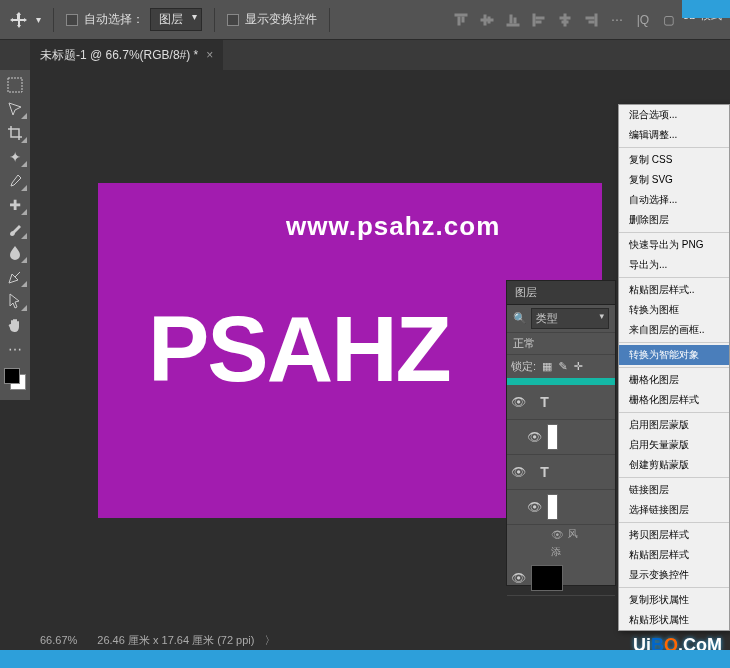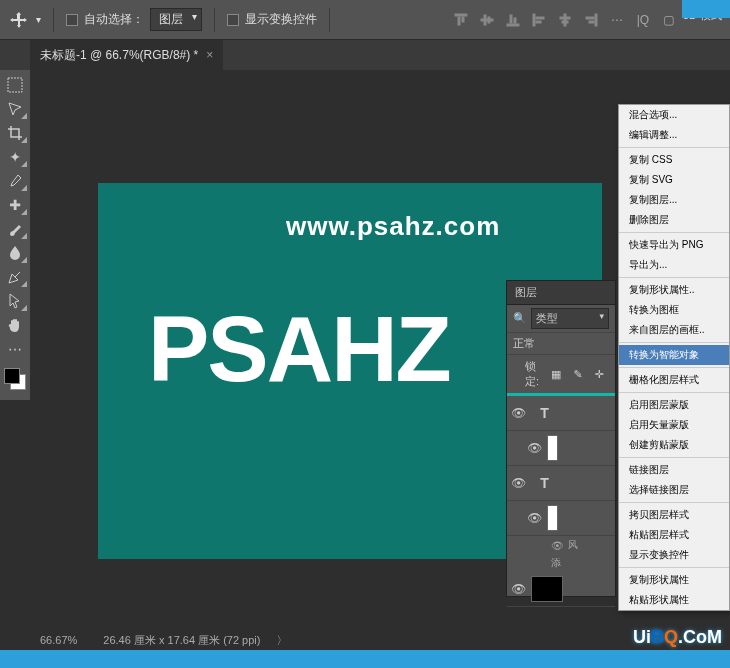--- a/index.html
+++ b/index.html
@@ -25,57 +25,57 @@
 
 .toolbar { position: absolute; left: 0; top: 70px; width: 30px; background: #535353; display: flex; flex-direction: column; gap: 2px; padding: 4px 0; }
 .tool { width: 26px; height: 22px; margin: 0 auto; display: flex; align-items: center; justify-content: center; color: #ccc; font-size: 14px; position: relative; }
 .tool.corner::after { content: ""; position: absolute; right: 1px; bottom: 1px; border: 3px solid transparent; border-right-color: #aaa; border-bottom-color: #aaa; }
 .color-swatch { width: 22px; height: 22px; margin: 6px auto; position: relative; }
 .color-swatch .fg { width: 16px; height: 16px; background: #000; border: 1px solid #888; position: absolute; top: 0; left: 0; }
 .color-swatch .bg { width: 16px; height: 16px; background: #fff; border: 1px solid #888; position: absolute; bottom: 0; right: 0; }
 
 
 .canvas-area { position: absolute; left: 30px; top: 70px; right: 0; bottom: 28px; background: #2e2e2e; overflow: hidden; }
-.canvas { position: absolute; left: 68px; top: 113px; width: 504px; height: 376px; background: #0f766e; }
+.canvas { position: absolute; left: 68px; top: 113px; width: 504px; height: 335px; background: #a21caf; }
 .watermark { position: absolute; top: 28px; left: 188px; color: #fff; font-size: 26px; font-weight: bold; font-family: Arial, sans-serif; letter-spacing: 1px; }
 .big-text { position: absolute; top: 114px; left: 50px; color: #fff; font-size: 92px; font-weight: 900; font-family: Arial, sans-serif; letter-spacing: -2px; }
 
 
-.status-bar { position: absolute; left: 30px; bottom: 18px; height: 20px; background: #2e2e2e; color: #aaa; font-size: 11px; display: flex; align-items: center; padding: 0 10px; gap: 16px; }
+.status-bar { position: absolute; left: 30px; bottom: 18px; height: 20px; background: #2e2e2e; color: #aaa; font-size: 11px; display: flex; align-items: center; padding: 0 10px; gap: 10px; }
 .status-bar .zoom { padding-right: 10px; }
 
 
 .blue-bar { position: absolute; left: 0; bottom: 0; right: 0; height: 18px; background: #2d9fda; }
 
 
 .layers-panel { position: absolute; right: 114px; top: 280px; width: 110px; background: #535353; border: 1px solid #222; color: #ccc; font-size: 11px; }
 .panel-tab { background: #3a3a3a; padding: 4px 8px; border-bottom: 1px solid #222; display: flex; align-items: center; }
 .panel-row { display: flex; align-items: center; padding: 3px 6px; gap: 4px; }
 .search-row { border-bottom: 1px solid #444; }
-.lock-row { border-top: 1px solid #444; border-bottom: 3px solid #14b8a6; padding: 4px 18px; gap: 12px; }
+.lock-row { border-top: 1px solid #444; border-bottom: 7px solid #14b8a6; padding: 4px 4px; gap: 6px; }
 .type-select { flex: 1; background: #3f3f3f; border: 1px solid #2a2a2a; padding: 2px 14px 2px 4px; font-size: 11px; color: #ccc; position: relative; }
 .type-select::after { content: "▾"; position: absolute; right: 4px; font-size: 9px; }
 .layer-list { max-height: 200px; }
 .layer-row { display: flex; align-items: center; padding: 4px; gap: 6px; border-bottom: 1px solid #444; }
 .layer-eye { width: 14px; color: #ccc; font-size: 12px; }
 .layer-thumb { width: 32px; height: 26px; border: 1px solid #666; background: #000; display: flex; align-items: center; justify-content: center; color: #fff; font-size: 14px; font-weight: bold; overflow: hidden; }
 .layer-thumb.T { background: transparent; color: #ccc; border: none; }
 .layer-thumb.white { background: #fff; }
 .layer-name { flex: 1; overflow: hidden; text-overflow: ellipsis; white-space: nowrap; font-size: 11px; margin-left: 47px; }
 .fx-line { padding: 2px 4px 2px 44px; font-size: 10px; color: #aaa; display: flex; align-items: center; gap: 4px; }
 .layer-row.child { padding-left: 20px; }
 
 
 .context-menu { position: absolute; right: 0; top: 104px; width: 112px; background: #f0f0f0; border: 1px solid #999; font-size: 12px; color: #000; box-shadow: 2px 2px 6px rgba(0,0,0,0.4); }
 .menu-sep { height: 1px; background: #ccc; margin: 2px 0; }
 .menu-item { padding: 3px 10px; white-space: nowrap; font-size: 10px; overflow: hidden; text-overflow: ellipsis; }
 .menu-item.highlighted { background: #4a7ebb; color: #fff; }
 
 
-.uibq { position: absolute; right: 8px; bottom: 20px; color: #fff; font-size: 18px; font-weight: bold; font-family: Arial, sans-serif; text-shadow: 0 0 4px #2d9fda; }
+.uibq { position: absolute; right: 8px; bottom: 12px; color: #fff; font-size: 18px; font-weight: bold; font-family: Arial, sans-serif; text-shadow: 0 0 4px #2d9fda; }
 .uibq .b { color: #0066cc; }
 .uibq .q { color: #ff6600; }
 
 
 .right-blue { position: absolute; right: 0; top: 0; width: 48px; height: 18px; background: #2d9fda; }
 </style>
 </head>
 <body>
 
 <div class="right-blue"></div>
@@ -272,32 +272,33 @@
     </div>
   </div>
 </div>
 
 <div class="context-menu" id="ctx-menu">
     <div class="menu-item">混合选项...</div>
     <div class="menu-item">编辑调整...</div>
     <div class="menu-sep"></div>
     <div class="menu-item">复制 CSS</div>
     <div class="menu-item">复制 SVG</div>
-    <div class="menu-item">复制图层...</div>
+    <div class="menu-item">自动选择...</div>
     <div class="menu-item">删除图层</div>
     <div class="menu-sep"></div>
     <div class="menu-item">快速导出为 PNG</div>
     <div class="menu-item">导出为...</div>
     <div class="menu-sep"></div>
-    <div class="menu-item">复制形状属性..</div>
+    <div class="menu-item">粘贴图层样式..</div>
     <div class="menu-item">转换为图框</div>
     <div class="menu-item">来自图层的画框..</div>
     <div class="menu-sep"></div>
     <div class="menu-item highlighted">转换为智能对象</div>
     <div class="menu-sep"></div>
+    <div class="menu-item">栅格化图层</div>
     <div class="menu-item">栅格化图层样式</div>
     <div class="menu-sep"></div>
     <div class="menu-item">启用图层蒙版</div>
     <div class="menu-item">启用矢量蒙版</div>
     <div class="menu-item">创建剪贴蒙版</div>
     <div class="menu-sep"></div>
     <div class="menu-item">链接图层</div>
     <div class="menu-item">选择链接图层</div>
     <div class="menu-sep"></div>
     <div class="menu-item">拷贝图层样式</div>

